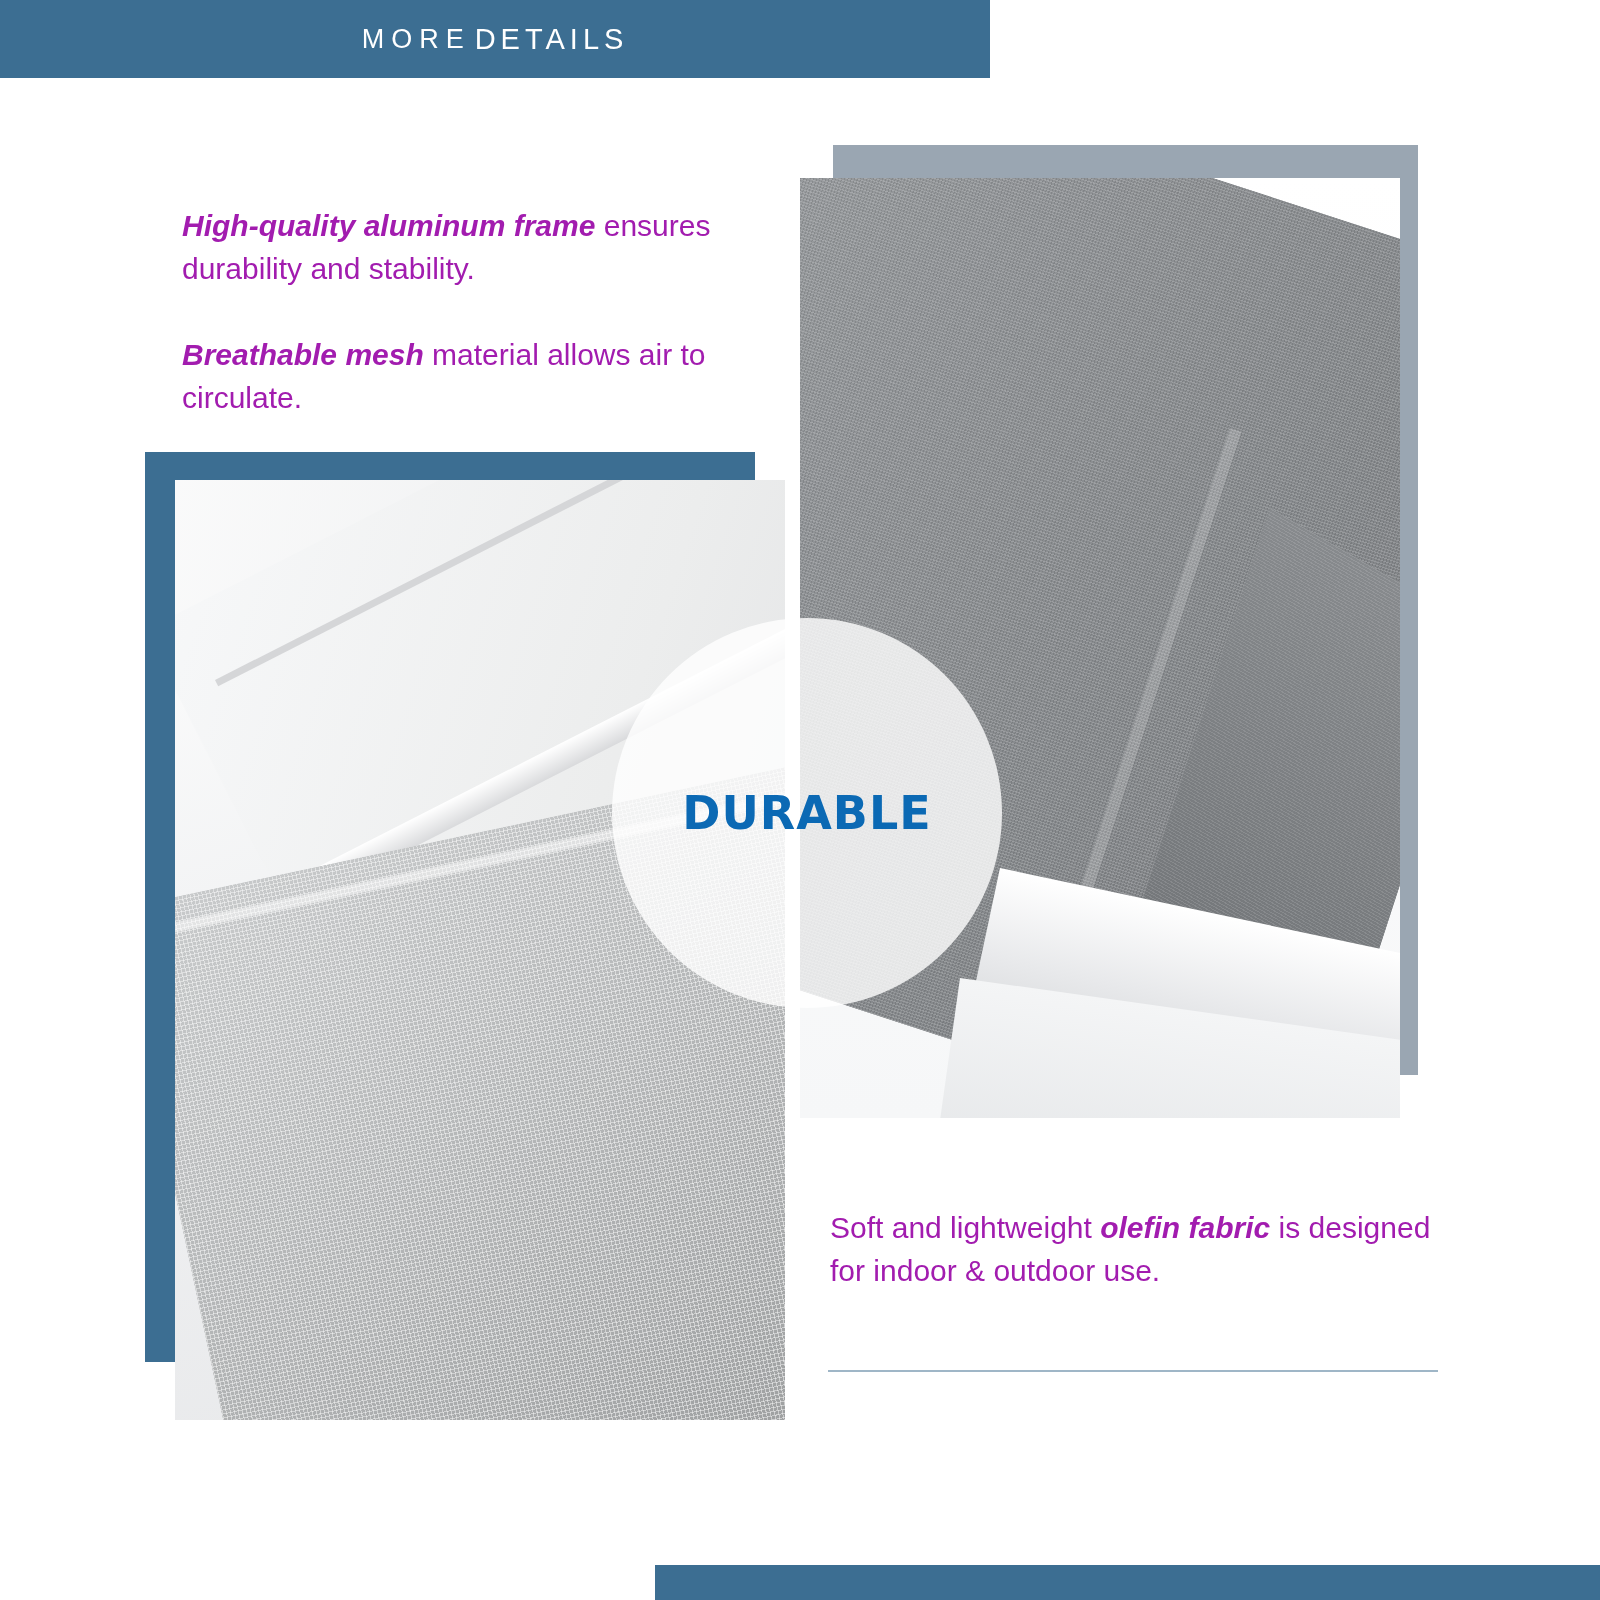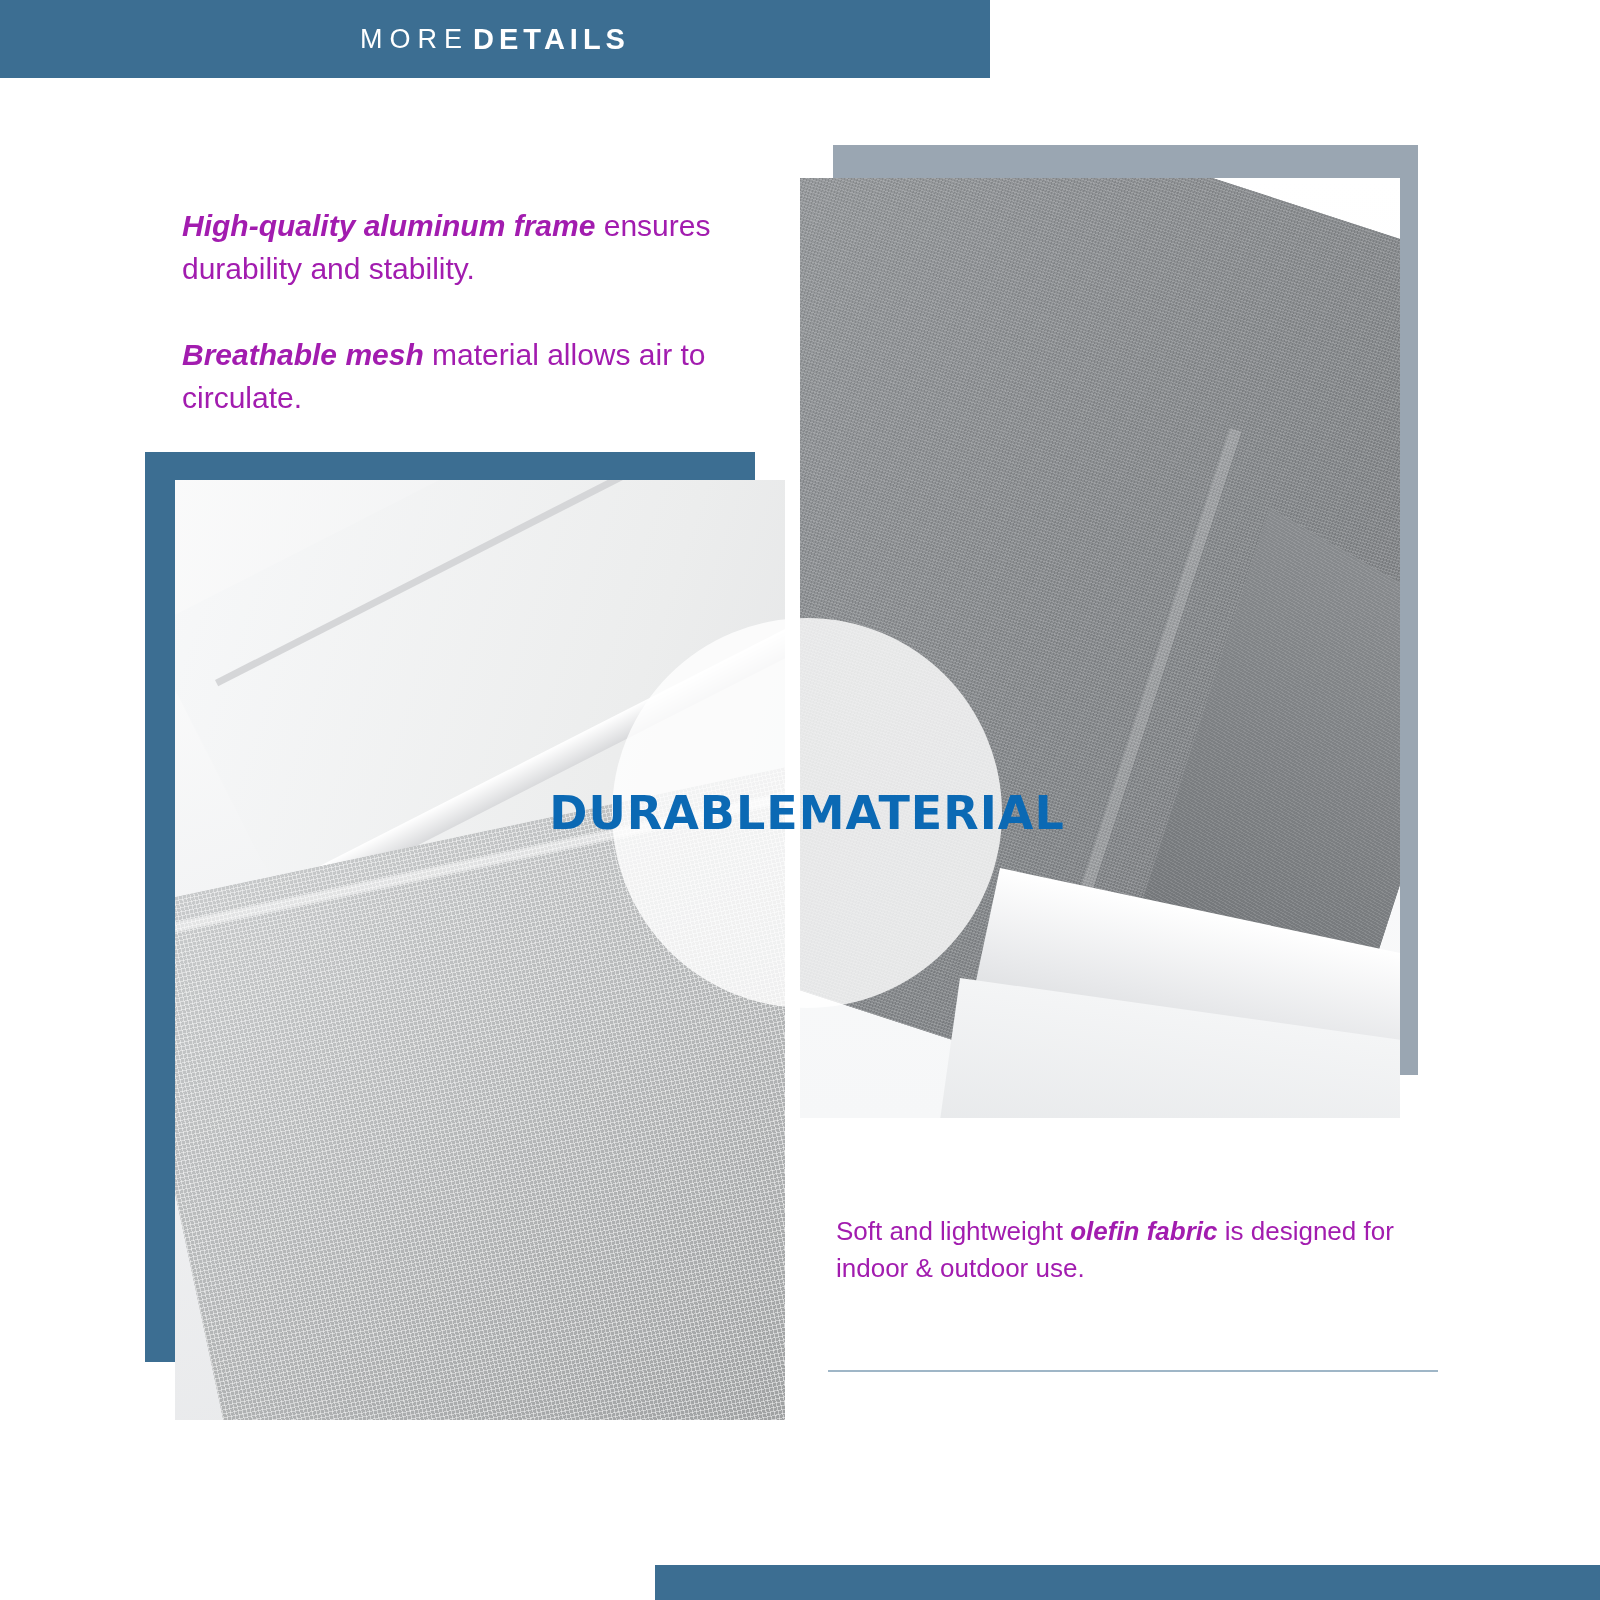--- a/index.html
+++ b/index.html
@@ -43,21 +43,21 @@
     color: #ffffff;
   }
   .header-more {
     font-size: 27px;
     letter-spacing: 7px;
     font-weight: 400;
   }
   .header-details {
     font-size: 29px;
     letter-spacing: 5px;
-    font-weight: 700;
+    font-weight: 400;
   }
 
   
   .footer-band {
     position: absolute;
     left: 655px;
     top: 1565px;
     width: 945px;
     height: 35px;
     background: #3c6e92;
@@ -257,22 +257,22 @@
   }
 
   
   .text-right {
     position: absolute;
     left: 828px;
     top: 1205px;
     width: 640px;
   }
   .text-right .para {
-    font-size: 26px;
-    margin: 8px;
+    font-size: 30px;
+    margin: 2px;
   }
   .rule {
     position: absolute;
     left: 828px;
     top: 1370px;
     width: 610px;
     height: 2px;
     background: #9fb6c7;
   }
 </style>
@@ -312,21 +312,20 @@
     <div class="p2-white"></div>
     <div class="p2-cushion"></div>
     <div class="p2-cushion-side"></div>
     <div class="p2-seam"></div>
     <div class="p2-frame"></div>
     <div class="p2-frame2"></div>
   </div>
 
   <div class="circle-badge">
     <div class="badge-line">DURABLE</div>
-    <div class="badge-line">MATERIAL</div>
   </div>
 
   <div class="text-right">
     <p class="para">
       <span>Soft and lightweight </span><b>olefin fabric</b><span> is designed for indoor &amp; outdoor use.</span>
     </p>
   </div>
   <div class="rule"></div>
 
   <div class="footer-band"></div>

